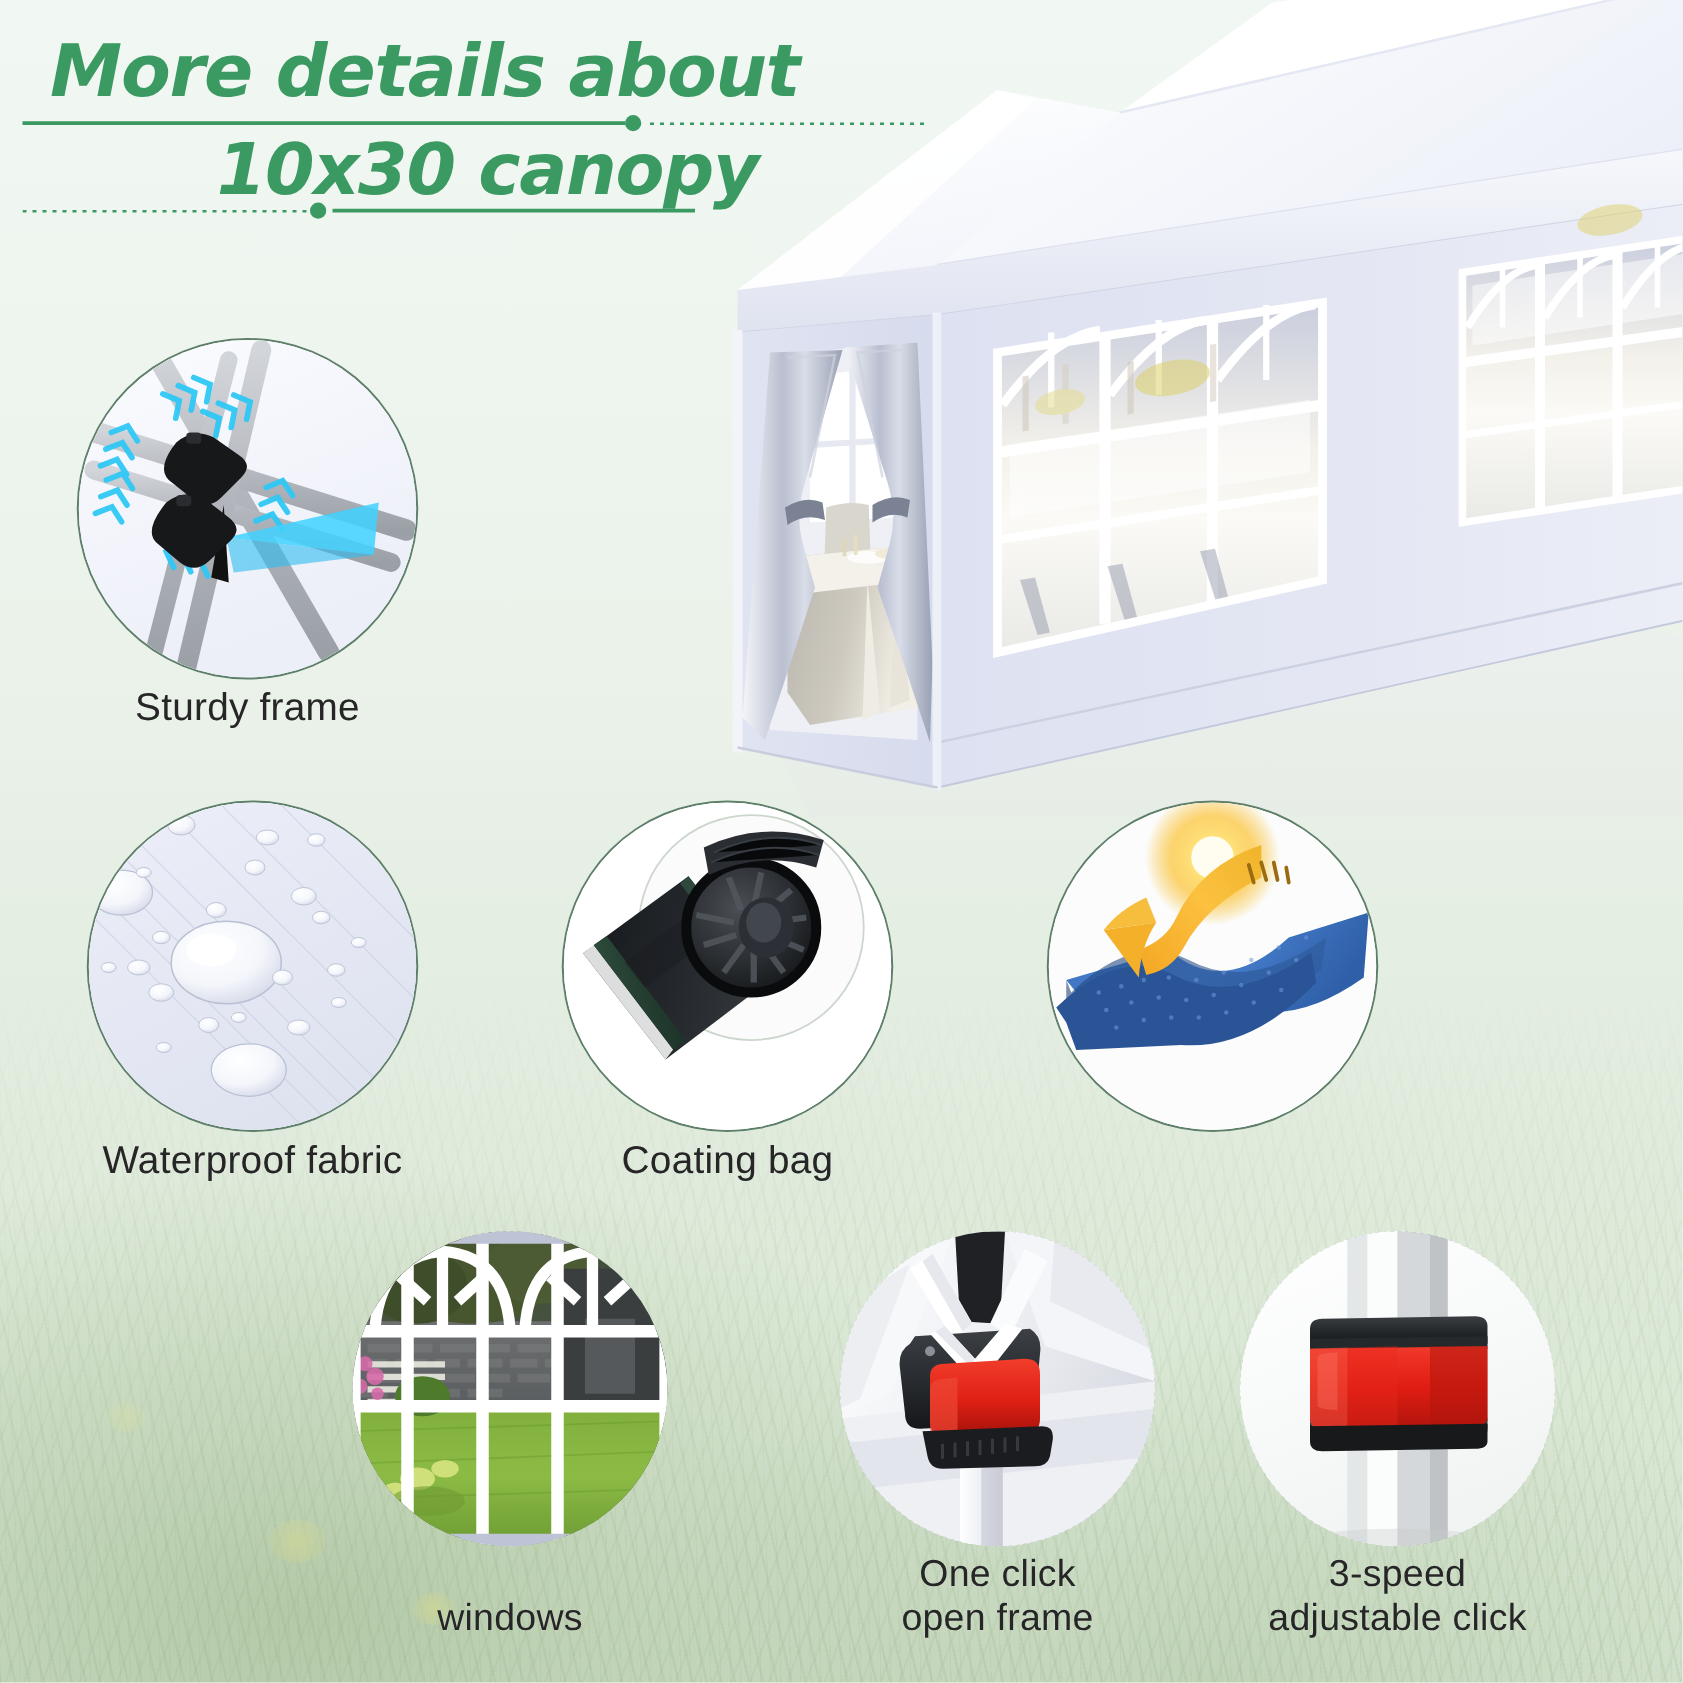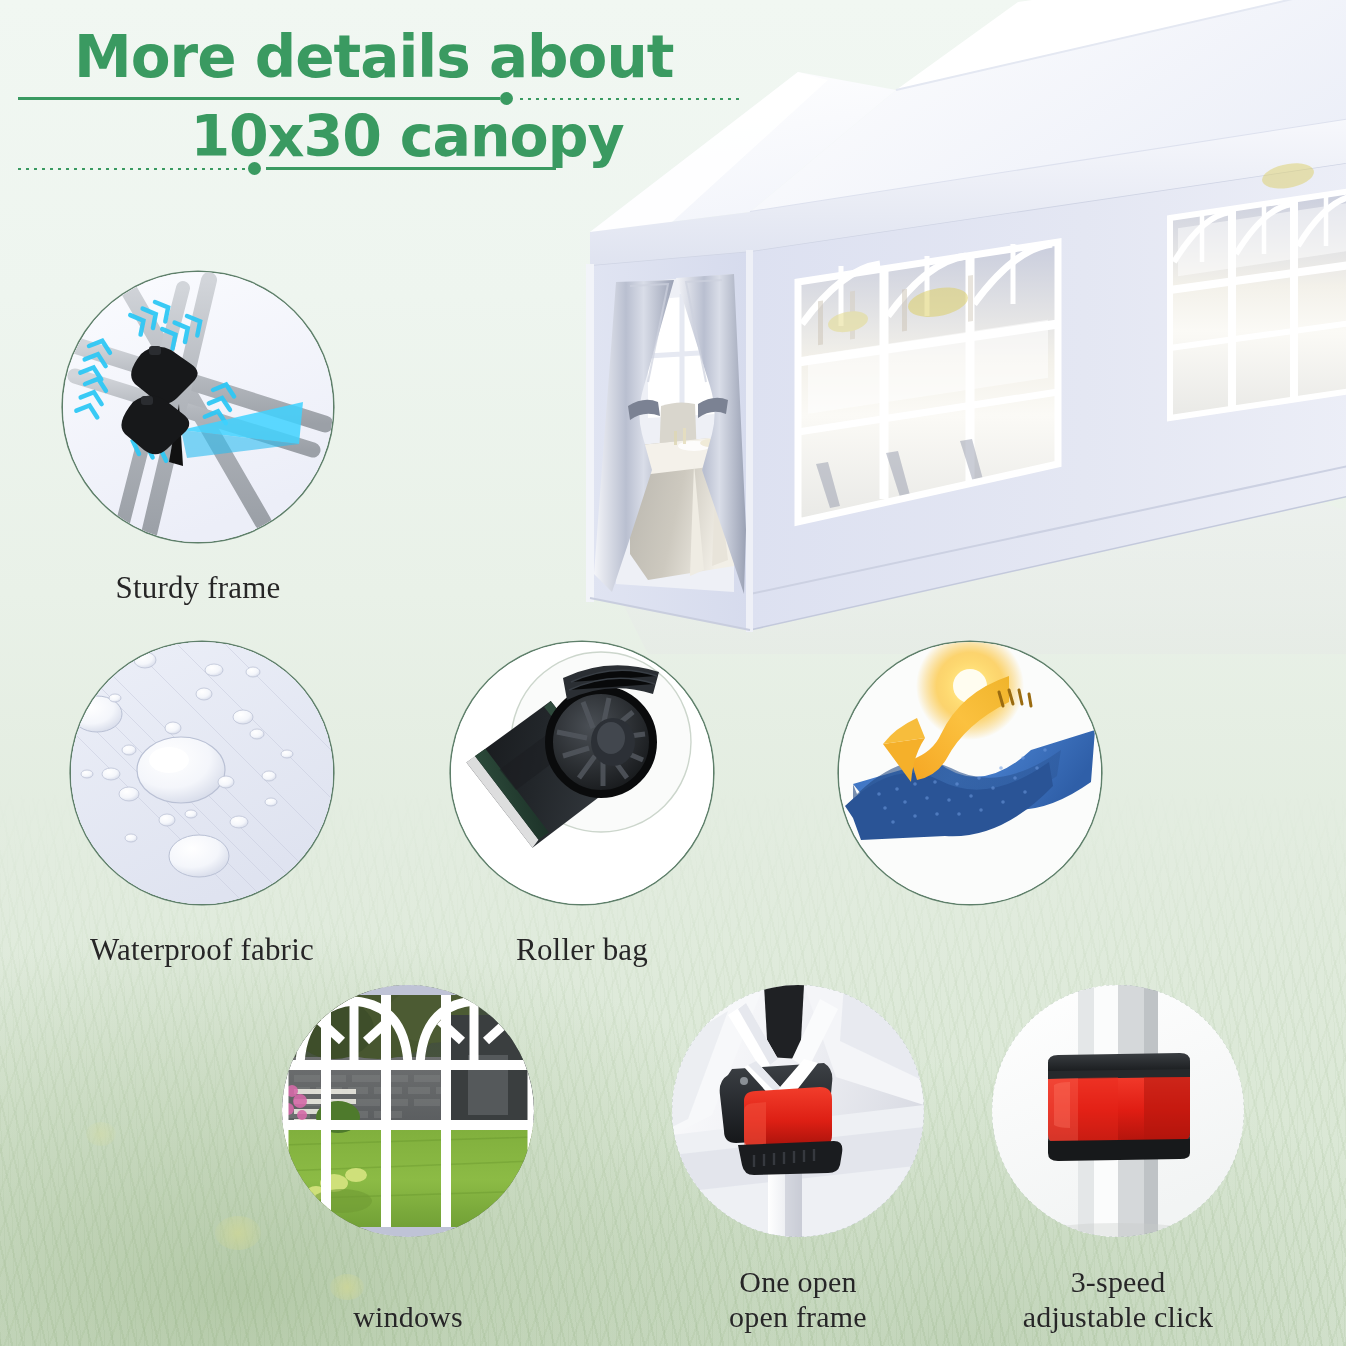--- a/index.html
+++ b/index.html
@@ -24,23 +24,23 @@
       repeating-linear-gradient(88deg, rgba(110,146,92,.18) 0 1px, rgba(110,146,92,0) 1px 8px);
     -webkit-mask-image:linear-gradient(180deg,rgba(0,0,0,0) 0%,rgba(0,0,0,.55) 35%,rgba(0,0,0,1) 100%);
     mask-image:linear-gradient(180deg,rgba(0,0,0,0) 0%,rgba(0,0,0,.55) 35%,rgba(0,0,0,1) 100%);
   }
   .grass .bloom{position:absolute;border-radius:50%;background:radial-gradient(circle,#e7e07a,rgba(231,224,122,0));}
 
   
   #heading{position:absolute;left:40px;top:28px;width:700px;z-index:40;}
   .hl{
     font-family:"DejaVu Sans", sans-serif;
-    font-weight:bold;
+    font-style:italic;font-weight:bold;
     font-size:58px;line-height:1.02;
-    color:#3a9a61;letter-spacing:-1px;white-space:nowrap;margin-left:34px;
+    color:#3a9a61;letter-spacing:-1px;white-space:nowrap;
   }
   .hl.l2{font-size:57px;text-align:center;}
   .rule{position:relative;height:14px;margin:4px 0 2px 0;}
   .rule .solid{position:absolute;top:6px;height:3px;background:#3a9a61;}
   .rule .dots{position:absolute;top:7px;height:2px;
     background-image:linear-gradient(90deg,#3a9a61 0 3px,transparent 3px 8px);
     background-size:8px 2px;background-repeat:repeat-x;}
   .rule .dot{position:absolute;top:1px;width:13px;height:13px;border-radius:50%;background:#3a9a61;}
   
   #rule1{width:700px;}
@@ -63,22 +63,22 @@
     position:relative;border-radius:50%;overflow:hidden;margin:0 auto;
     background:#fff;
   }
   .circle.solid-ring{box-shadow:0 0 0 1.6px #5e7f6a;}
   .circle.dot-ring::after{
     content:"";position:absolute;inset:-3px;border-radius:50%;
     border:3px dotted #6b8a74;opacity:.85;pointer-events:none;
   }
   .circle .inner{position:absolute;inset:0;}
   .flabel{
-    margin-top:28px;color:#262626;
-    font-family:Liberation Serif, serif;
+    margin-top:6px;color:#262626;
+    font-family:Liberation Sans, sans-serif;
     font-weight:300;font-size:31px;line-height:1.16;letter-spacing:.2px;
     text-shadow:0 0 1px rgba(255,255,255,.45);
   }
   .flabel.two{font-size:30px;}
 
   
   #f-sturdy   {left:48px;  top:272px; width:300px;}
   #f-water    {left:52px;  top:642px; width:300px;}
   #f-roller   {left:432px; top:642px; width:300px;}
   #f-uv       {left:820px; top:642px; width:300px;}
@@ -464,21 +464,21 @@
           </g>
 
           <path d="M112 36 q46 -22 96 -6 l-6 22 q-44 -14 -86 6 Z" fill="#2a2e33"></path>
           <g stroke="#3d434a" stroke-width="1.6" opacity=".8">
             <path d="M120 40 q44 -20 86 -6"></path>
               <path d="M118 48 q44 -20 86 -6"></path>
           </g>
         </svg>
       </div>
     </div>
-    <div class="flabel">Roller bag</div>
+    <div class="flabel">Coating bag</div>
   </div>
 
   <div class="feature" id="f-uv">
     <div class="circle c260 solid-ring">
       <div class="inner">
         <svg width="262" height="262" viewBox="0 0 262 262">
           <defs>
             <radialGradient id="sunG" cx=".5" cy=".5" r=".5">
               <stop offset="0" stop-color="#fffdf2"></stop>
                 <stop offset=".32" stop-color="#ffe07a"></stop>
@@ -735,21 +735,21 @@
               <path d="M122 166 L122 178"></path>
               <path d="M132 165 L132 177"></path>
             <path d="M142 164 L142 176"></path>
           </g>
 
           <circle cx="72" cy="96" r="4" fill="#8b9096"></circle>
         </svg>
       </div>
     </div>
     <div class="flabel two">
-      <span>One open</span><br>
+      <span>One click</span><br>
       <span>open frame</span>
     </div>
   </div>
 
   <div class="feature" id="f-height">
     <div class="circle c250 dot-ring">
       <div class="inner">
         <svg width="252" height="252" viewBox="0 0 252 252">
           <defs>
             <linearGradient id="bgH" x1="0" y1="0" x2="0.4" y2="1">

